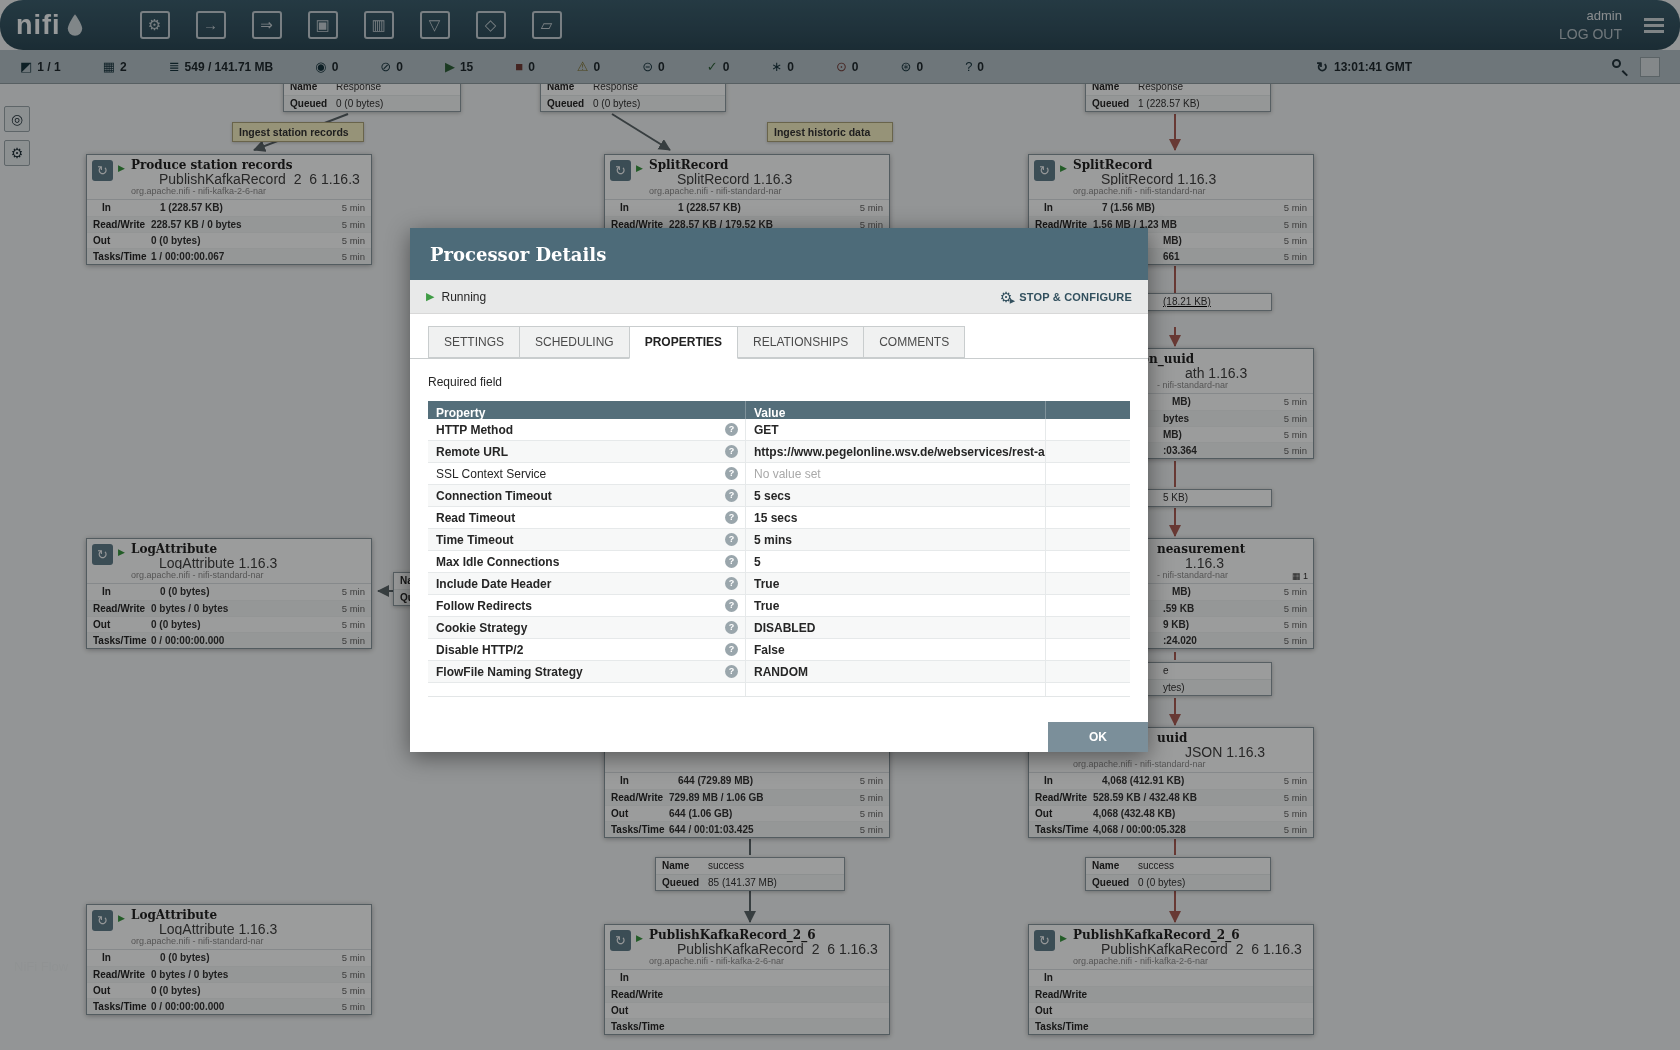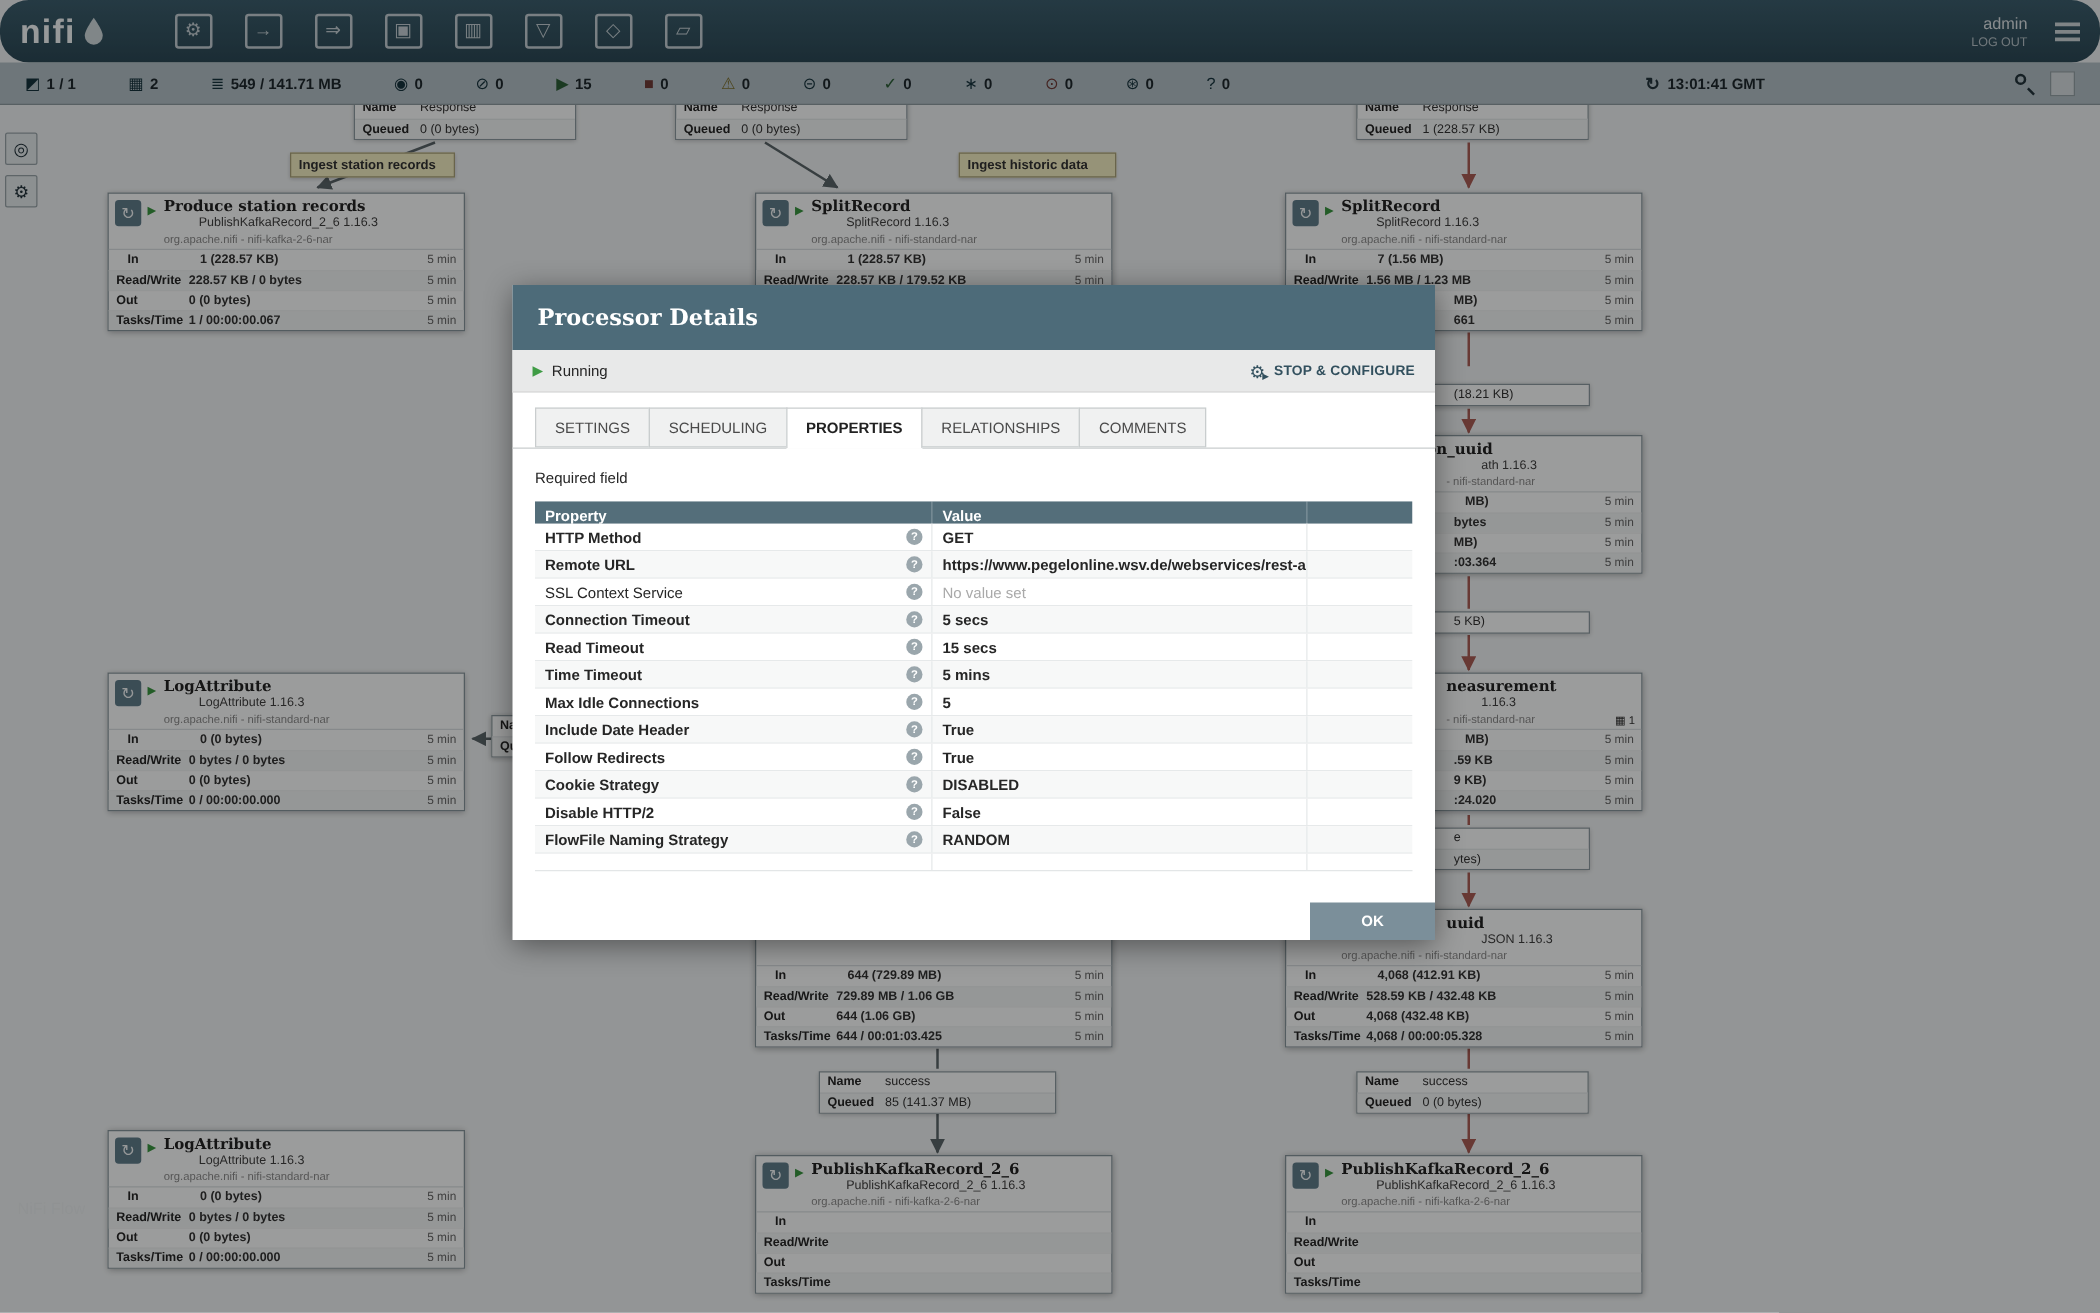--- a/index.html
+++ b/index.html
@@ -18,21 +18,21 @@
   }
   .logo { display:flex; align-items:center; gap:5px; }
   .logo-text { font-size:27px; font-weight:bold; color:#f4f7f8; letter-spacing:1px; }
   .toolbar { display:flex; gap:26px; margin-left:56px; }
   .tool {
     width:30px; height:28px; border:2px solid #c3ced3; border-radius:3px;
     color:#c3ced3; font-size:15px; line-height:24px; text-align:center;
   }
   .user-block { margin-left:auto; text-align:right; }
   .user { font-size:13px; color:#dbe2e5; }
-  .logout { font-size:10px; color:#b6c2c8; margin-top:3px; }
+  .logout { font-size:14px; color:#b6c2c8; margin-top:3px; }
   .burger { margin-left:22px; display:flex; flex-direction:column; gap:3px; }
   .burger span { width:20px; height:3px; background:#cdd5d9; }
 
   
   .statusbar {
     position:absolute; top:50px; left:0; right:0; height:34px; z-index:10;
     background:#b2bfc5; border-bottom:1px solid #8d999f;
     display:flex; align-items:center; padding:0 20px; font-size:12px;
   }
   .sitems { display:flex; gap:42px; align-items:center; }
@@ -63,21 +63,21 @@
     box-shadow:0 1px 5px rgba(0,0,0,.3);
   }
   .phead { position:relative; height:44px; }
   .picon {
     position:absolute; left:5px; top:5px; width:21px; height:21px; border-radius:3px;
     background:#5f7c8a; color:#f2f5f6; font-size:13px; line-height:21px; text-align:center;
   }
   .prun { position:absolute; left:31px; top:8px; color:#39953f; font-size:9px; }
   .ptitle { margin-left:44px; padding-top:3px; font-family:"DejaVu Serif", serif; font-size:12px;
     font-weight:bold; color:#222; line-height:15px; white-space:nowrap; overflow:hidden; }
-  .ptype { margin-left:44px; font-size:10px; color:#3f3f3f; line-height:12px; white-space:nowrap; overflow:hidden;padding-left:28px; }
+  .ptype { margin-left:44px; font-size:14px; color:#3f3f3f; line-height:12px; white-space:nowrap; overflow:hidden;padding-left:28px; }
   .pbundle { margin-left:44px; font-size:9px; color:#8a8a8a; line-height:12px; white-space:nowrap; overflow:hidden; }
   .pbadge { position:absolute; top:32px; right:5px; font-size:9px; color:#333; }
   .prows { border-top:1px solid #d9dee0; }
   .prow { position:relative; height:16px; line-height:16px; padding:0 6px; font-size:10px;
     white-space:nowrap; border-top:1px solid #edf0f0; overflow:hidden; }
   .prow:first-child { border-top:none;padding-left:15px; }
   .prow:nth-child(even) { background:#f1f4f4; }
   .plbl { display:inline-block; min-width:58px; font-weight:bold; color:#262626; }
   .pval { font-weight:bold; color:#333; }
   .ptime { position:absolute; right:6px; top:0; color:#666; font-weight:normal; font-size:9.5px; }
@@ -177,21 +177,21 @@
       <div class="clrow" data-interactable="false"><span class="clk">Queued</span><span class="clv">1 (228.57 KB)</span></div>
     </div>
     <div class="clabel" data-interactable="true" style="left: 655px; top: 857px; width: 190px;">
       <div class="clrow" data-interactable="false"><span class="clk">Name</span><span class="clv">success</span></div>
       <div class="clrow" data-interactable="false"><span class="clk">Queued</span><span class="clv">85 (141.37 MB)</span></div>
     </div>
     <div class="clabel" data-interactable="true" style="left: 1085px; top: 857px; width: 186px;">
       <div class="clrow" data-interactable="false"><span class="clk">Name</span><span class="clv">success</span></div>
       <div class="clrow" data-interactable="false"><span class="clk">Queued</span><span class="clv">0 (0 bytes)</span></div>
     </div>
-    <div class="clabel" data-interactable="true" style="left: 1078px; top: 307px; width: 194px;">
+    <div class="clabel" data-interactable="true" style="left: 1078px; top: 293px; width: 194px; text-decoration: underline;">
       <div class="clrow" data-interactable="false"><span class="clv" style="margin-left: 78px;">(18.21 KB)</span></div>
     </div>
     <div class="clabel" data-interactable="true" style="left: 1078px; top: 489px; width: 194px;">
       <div class="clrow" data-interactable="false"><span class="clv" style="margin-left: 78px;">5 KB)</span></div>
     </div>
     <div class="clabel" data-interactable="true" style="left: 1078px; top: 662px; width: 194px;">
       <div class="clrow" data-interactable="false"><span class="clv" style="margin-left: 78px;">e</span></div>
       <div class="clrow" data-interactable="false"><span class="clv" style="margin-left: 78px;">ytes)</span></div>
     </div>
     <div class="clabel" data-interactable="true" style="left: 393px; top: 572px; width: 130px;">

